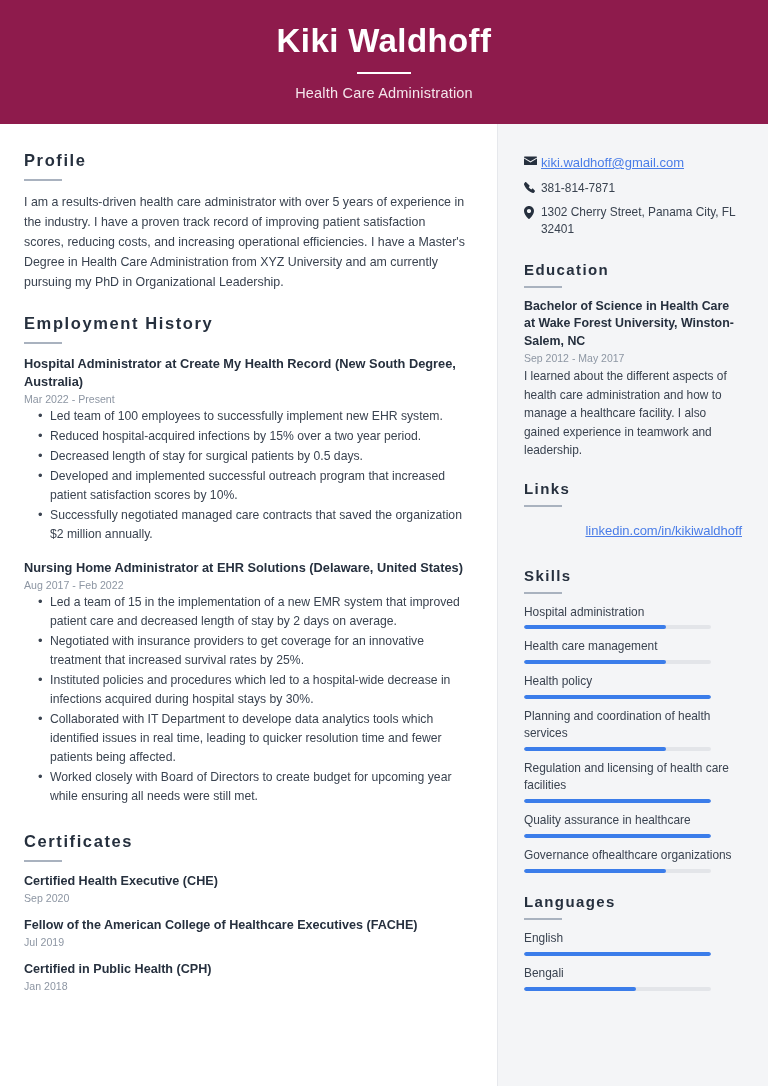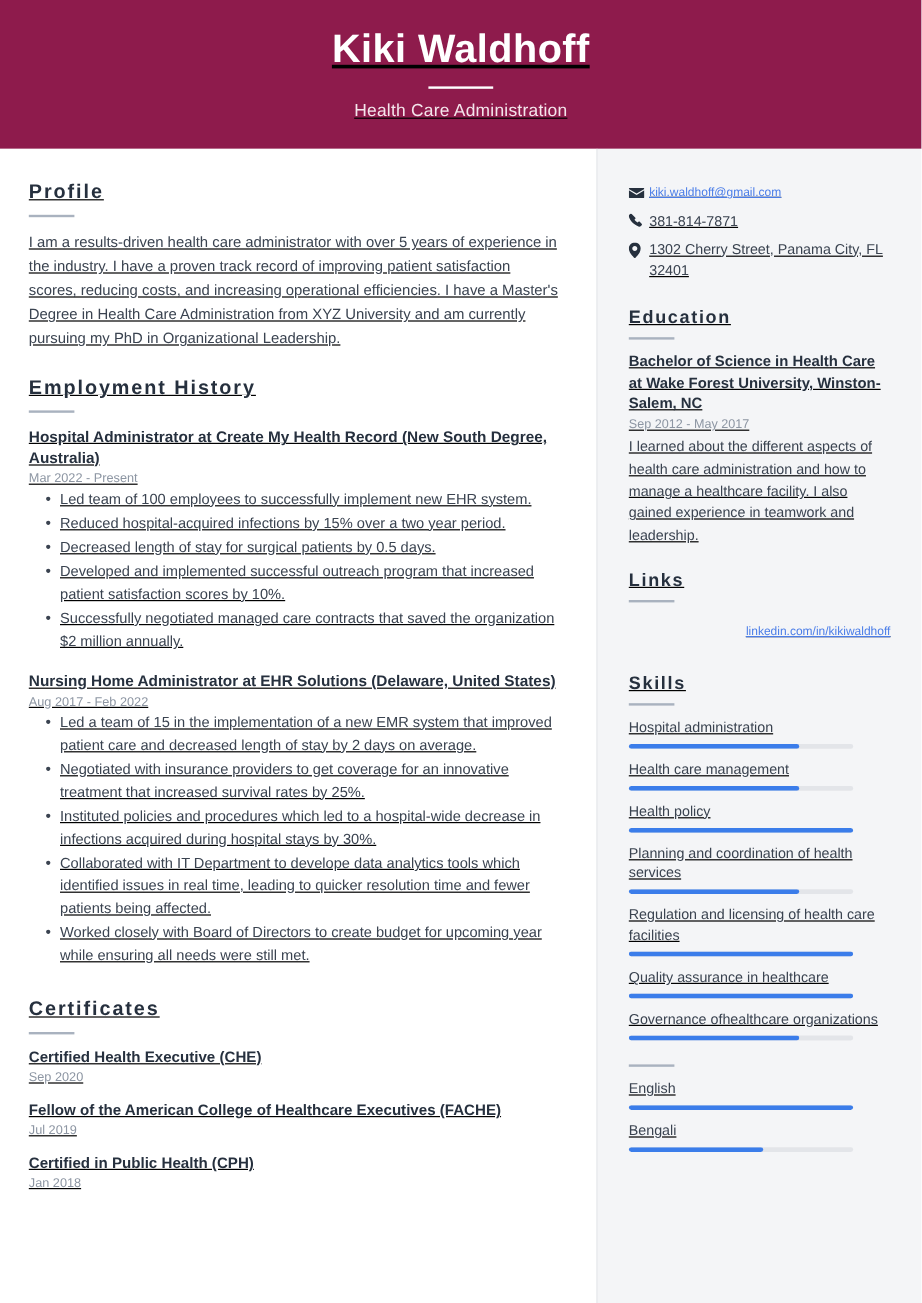--- a/index.html
+++ b/index.html
@@ -12,21 +12,20 @@
     overflow: hidden;
   }
 
   .page {
     width: 768px;
     height: 1086px;
     position: relative;
     display: flex;
     flex-direction: column;
     background: #ffffff;
-    text-decoration: underline;
   }
 
   
   .header {
     background: #8e1b4c;
     height: 124px;
     flex: 0 0 124px;
     display: flex;
     flex-direction: column;
     align-items: center;
@@ -171,21 +170,21 @@
   }
   .contact-icon svg { display: block; }
   .contact-text {
     font-size: 11.9px;
     line-height: 1.45;
     color: #3a4350;
   }
   .link-blue {
     color: #4a7de8;
     text-decoration: underline;
-    font-size: 10px;
+    font-size: 13px;
     line-height: 1.45;
     word-break: break-word;
   }
 
   
   .side-sec { margin-bottom: 20px; }
   .edu-title {
     font-size: 12.4px;
     font-weight: bold;
     color: #26303e;
@@ -392,20 +391,21 @@
         </div>
         <div class="skill">
           <div class="skill-label">Governance ofhealthcare organizations</div>
           <div class="bar-track">
             <div class="bar-fill" style="width: 76%;"></div>
           </div>
         </div>
       </div>
 
       <div class="side-sec sec-languages">
+        <div class="sec-head">Languages</div>
         <div class="sec-rule"></div>
 
         <div class="skill">
           <div class="skill-label">English</div>
           <div class="bar-track">
             <div class="bar-fill" style="width: 100%;"></div>
           </div>
         </div>
         <div class="skill">
           <div class="skill-label">Bengali</div>

